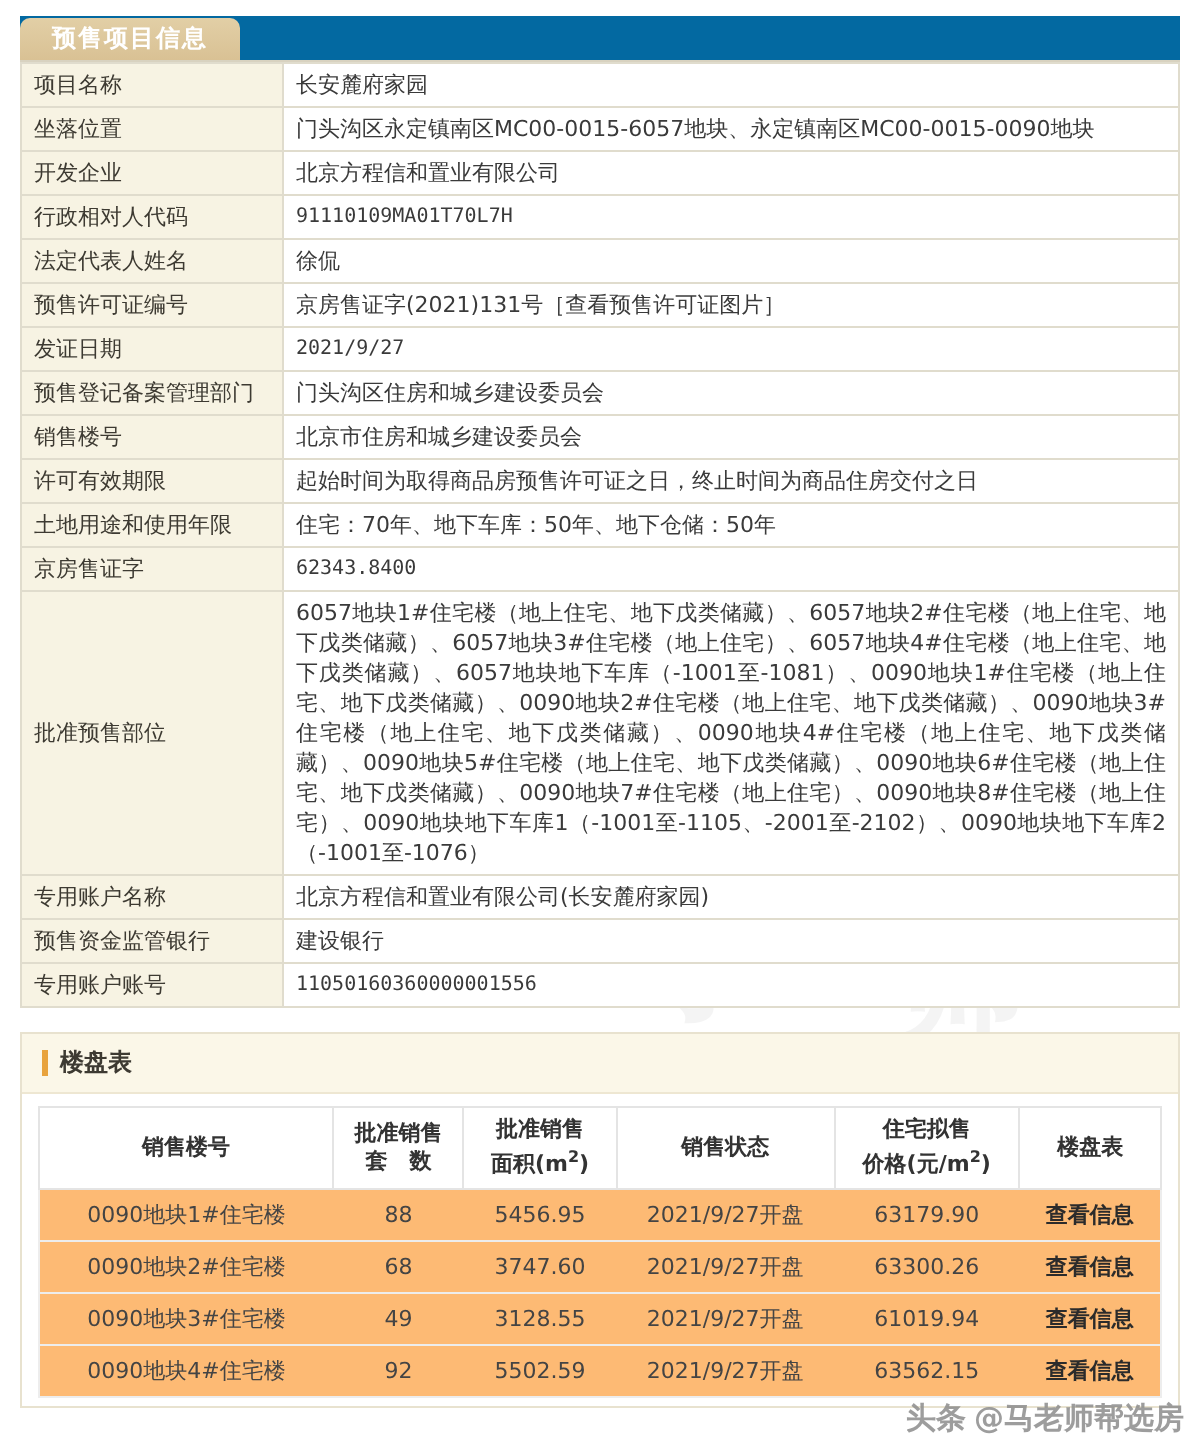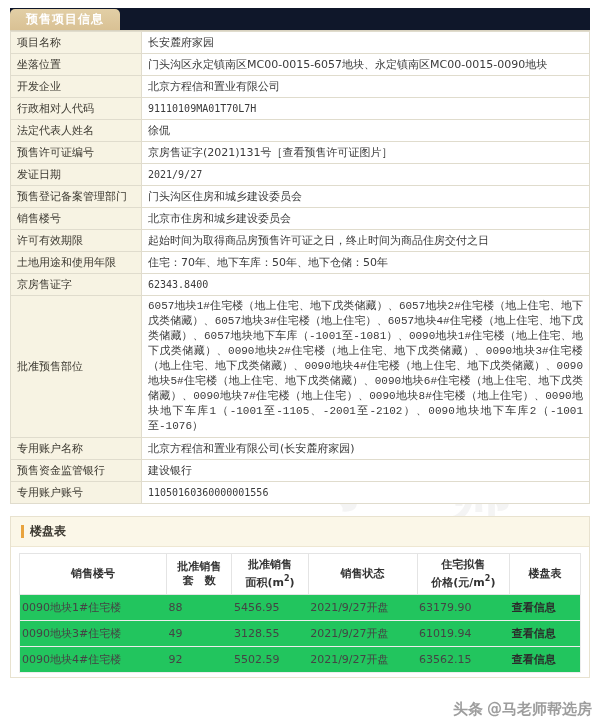--- a/index.html
+++ b/index.html
@@ -39,21 +39,21 @@
     font-size: 64px;
     font-weight: bold;
     font-family: "DejaVu Sans", "Liberation Sans", sans-serif;
   }
 
   .content { position: relative; z-index: 2; }
 
   
   .card {
     margin-top: 8px;
-    background: #0f172a;
+    background: #0369a1;
   }
   .tabrow {
     height: 22px;
     display: flex;
     align-items: flex-end;
     border-bottom: 1px solid #d8d2c0;
   }
   .tab {
     background: linear-gradient(to bottom, #e2cfa6, #d9c194);
     color: #ffffff;
@@ -91,21 +91,20 @@
     background: #ffffff;
     color: #3a3a3a;
   }
   td.v.mono {
     font-family: "DejaVu Sans Mono", "Liberation Mono", monospace;
     font-size: 10px;
   }
   .paragraph {
     line-height: 15px;
     text-align: justify;
-    font-family: Liberation Mono, monospace;
   }
 
   
   .card2 {
     margin-top: 12px;
     border: 1px solid #e8e2cf;
     background: #ffffff;
   }
   .sec-head {
     background: #fbf7e8;
@@ -143,21 +142,22 @@
     line-height: 14px;
     text-align: center;
   }
   table.grid td {
     border: 1px solid #ededed;
     border-left: none;
     border-right: none;
     font-size: 11px;
     color: #444;
     padding: 5px 2px;
-    background: #22c55e;
+    text-align: center;
+    background: #fdba74;
   }
   table.grid tr td:first-child { border-left: 1px solid #ededed; }
   table.grid tr td:last-child { border-right: 1px solid #ededed; }
   table.grid td.view {
     font-weight: bold;
     color: #2b2b2b;
   }
   .sup { font-size: 8px; vertical-align: super; }
 
   
@@ -310,20 +310,28 @@
           <tbody id="grid-body">
               <tr>
                 <td>0090地块1#住宅楼</td>
                 <td>88</td>
                 <td>5456.95</td>
                 <td>2021/9/27开盘</td>
                 <td>63179.90</td>
                 <td class="view">查看信息</td>
               </tr>
               <tr>
+                <td>0090地块2#住宅楼</td>
+                <td>68</td>
+                <td>3747.60</td>
+                <td>2021/9/27开盘</td>
+                <td>63300.26</td>
+                <td class="view">查看信息</td>
+              </tr>
+              <tr>
                 <td>0090地块3#住宅楼</td>
                 <td>49</td>
                 <td>3128.55</td>
                 <td>2021/9/27开盘</td>
                 <td>61019.94</td>
                 <td class="view">查看信息</td>
               </tr>
               <tr>
                 <td>0090地块4#住宅楼</td>
                 <td>92</td>

